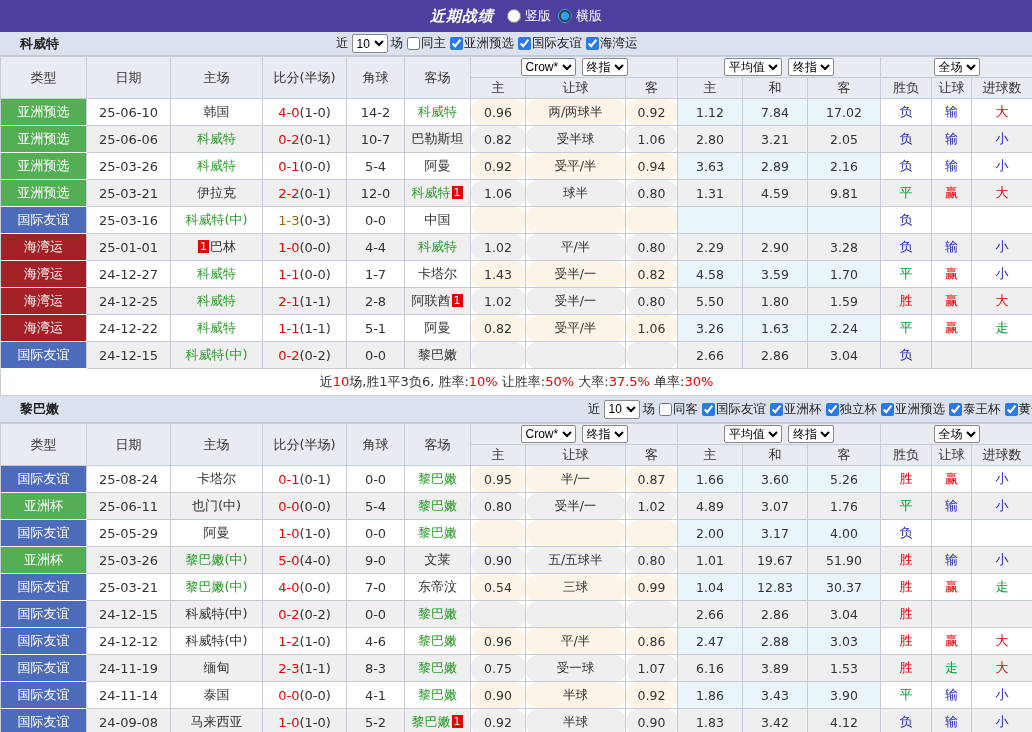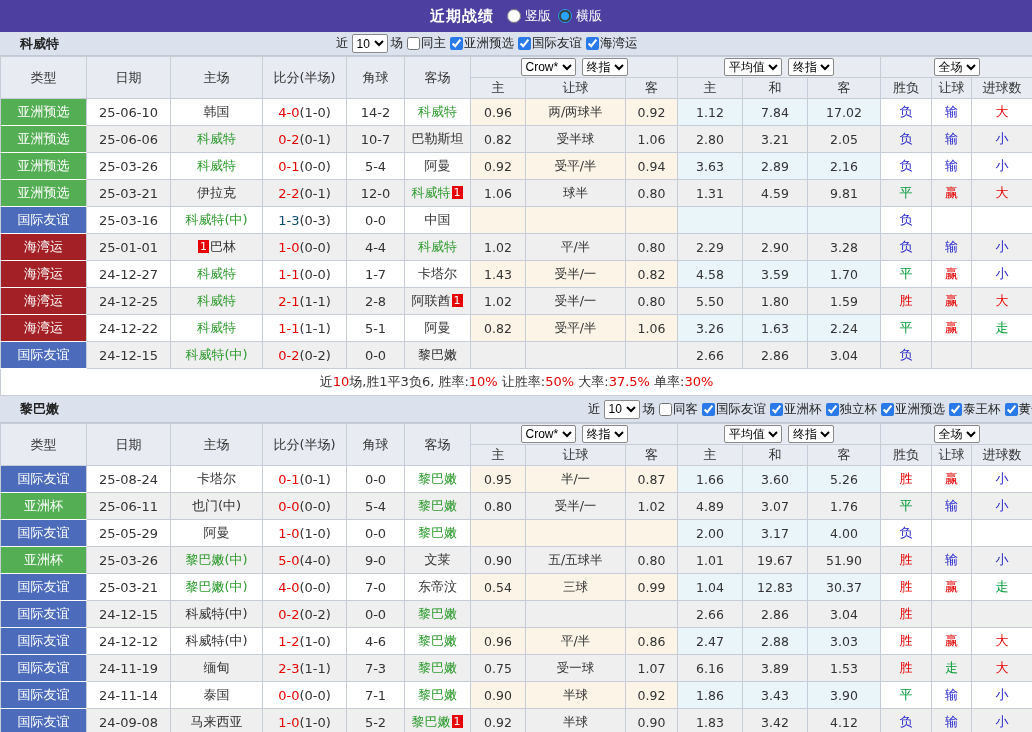--- a/index.html
+++ b/index.html
@@ -1,20 +1,20 @@
 <!DOCTYPE html>
 <html><head>
 <meta charset="utf-8">
 <style>
   html,body{margin:0;padding:0;background:#fff;}
   body{width:1032px;font-family:"DejaVu Sans","Liberation Sans",sans-serif;color:#333;}
 
   
   .topbar{height:32px;background:#4c3fa0;display:flex;align-items:center;justify-content:center;gap:7px;color:#fff;}
-  .bar-title{font-weight:bold;font-size:15px;margin-right:6px;letter-spacing:1px;}
+  .bar-title{font-weight:bold;font-size:15px;margin-right:6px;letter-spacing:1px;font-style:italic;}
   .bar-radio{display:flex;align-items:center;gap:4px;font-size:13px;cursor:pointer;}
   .bar-radio input{margin:0;width:14px;height:14px;accent-color:#2aa3f7;}
 
   
   .sec-head{background:#dbe2ee;border-bottom:1px solid #c2c9d6;display:flex;align-items:center;font-size:13px;position:relative;}
   .sec-0{height:23px;}
   .sec-1{height:26px;}
   .team-name{font-weight:bold;margin-left:20px;color:#222;}
   .filters{position:absolute;display:flex;align-items:center;font-size:12.5px;color:#222;white-space:nowrap;}
   .sec-0 .filters{left:336px;}
@@ -23,21 +23,21 @@
   .filters input[type=checkbox]{width:13px;height:13px;margin:0 1px 0 4px;accent-color:#2979e8;}
   .filters label{display:flex;align-items:center;cursor:pointer;}
 
   
   table.rec-table{width:1032px;border-collapse:collapse;table-layout:fixed;text-align:center;font-size:13px;}
   .rec-table th,.rec-table td{border:1px solid #c6cdd8;overflow:hidden;white-space:nowrap;padding:0;}
   .rec-table thead th{background:#e8ebf2;font-weight:normal;height:20px;color:#333;}
   .rec-table thead select{font-size:12px;height:18px;border:1px solid #8a8a8a;border-radius:2px;background:#fff;margin:0 3px;}
   .rec-table tbody td{height:26px;background:#fff;}
   .rec-table tr.alt td{background:#efefef;}
-  .rec-table td.cr{background:#fbf4e7;}
+  .rec-table td.cr{background:#fbf4e7;border-radius:12px;}
   .rec-table td.bl{background:#eaf5fa;}
   .rec-table td.num{font-size:12.5px;}
   td.type-badge{color:#fff;border-top:1px solid #fff;border-bottom:1px solid #fff;font-size:13px;}
   .red-badge{display:inline-block;background:#e60000;color:#fff;font-size:11px;line-height:13px;padding:0 2px;margin:0 1px;vertical-align:1px;}
   .score-main{font-weight:normal;}
   td.summary{height:23px;background:#fff;font-size:13px;text-align:center;color:#333;}
 </style>
 </head>
 <body>
 
@@ -186,21 +186,21 @@
           <td class="bl num">4.59</td>
           <td class="bl num">9.81</td>
           <td class="res" style="color: rgb(0, 153, 51);">平</td>
           <td class="res" style="color: rgb(230, 0, 0);">赢</td>
           <td class="res" style="color: rgb(230, 0, 0);">大</td>
         </tr>
         <tr>
           <td class="type-badge" style="background: rgb(76, 108, 187);">国际友谊</td>
           <td>25-03-16</td>
           <td><span style="color: rgb(46, 155, 46);">科威特(中)</span></td>
-          <td><span class="score-main" style="color: #0c4a6e;">1-3</span><span class="score-half" style="color: rgb(51, 51, 51);">(0-3)</span></td>
+          <td><span class="score-main" style="color: #a16207;">1-3</span><span class="score-half" style="color: rgb(51, 51, 51);">(0-3)</span></td>
           <td>0-0</td>
           <td><span>中国</span></td>
           <td class="cr num"></td>
           <td class="cr num"></td>
           <td class="cr num"></td>
           <td class="bl num"></td>
           <td class="bl num"></td>
           <td class="bl num"></td>
           <td class="res" style="color: rgb(40, 40, 204);">负</td>
           <td class="res"></td>
@@ -492,38 +492,38 @@
           <td class="bl num">3.03</td>
           <td class="res" style="color: rgb(230, 0, 0);">胜</td>
           <td class="res" style="color: rgb(230, 0, 0);">赢</td>
           <td class="res" style="color: rgb(230, 0, 0);">大</td>
         </tr>
         <tr class="alt">
           <td class="type-badge" style="background: rgb(76, 108, 187);">国际友谊</td>
           <td>24-11-19</td>
           <td><span>缅甸</span></td>
           <td><span class="score-main" style="color: rgb(230, 0, 0);">2-3</span><span class="score-half" style="color: rgb(51, 51, 51);">(1-1)</span></td>
-          <td>7-3</td>
+          <td>8-3</td>
           <td><span style="color: rgb(46, 155, 46);">黎巴嫩</span></td>
           <td class="cr num">0.75</td>
           <td class="cr num">受一球</td>
           <td class="cr num">1.07</td>
           <td class="bl num">6.16</td>
           <td class="bl num">3.89</td>
           <td class="bl num">1.53</td>
           <td class="res" style="color: rgb(230, 0, 0);">胜</td>
           <td class="res" style="color: rgb(0, 153, 51);">走</td>
           <td class="res" style="color: rgb(230, 0, 0);">大</td>
         </tr>
         <tr>
           <td class="type-badge" style="background: rgb(76, 108, 187);">国际友谊</td>
           <td>24-11-14</td>
           <td><span>泰国</span></td>
           <td><span class="score-main" style="color: rgb(230, 0, 0);">0-0</span><span class="score-half" style="color: rgb(51, 51, 51);">(0-0)</span></td>
-          <td>7-1</td>
+          <td>4-1</td>
           <td><span style="color: rgb(46, 155, 46);">黎巴嫩</span></td>
           <td class="cr num">0.90</td>
           <td class="cr num">半球</td>
           <td class="cr num">0.92</td>
           <td class="bl num">1.86</td>
           <td class="bl num">3.43</td>
           <td class="bl num">3.90</td>
           <td class="res" style="color: rgb(0, 153, 51);">平</td>
           <td class="res" style="color: rgb(40, 40, 204);">输</td>
           <td class="res" style="color: rgb(40, 40, 204);">小</td>

